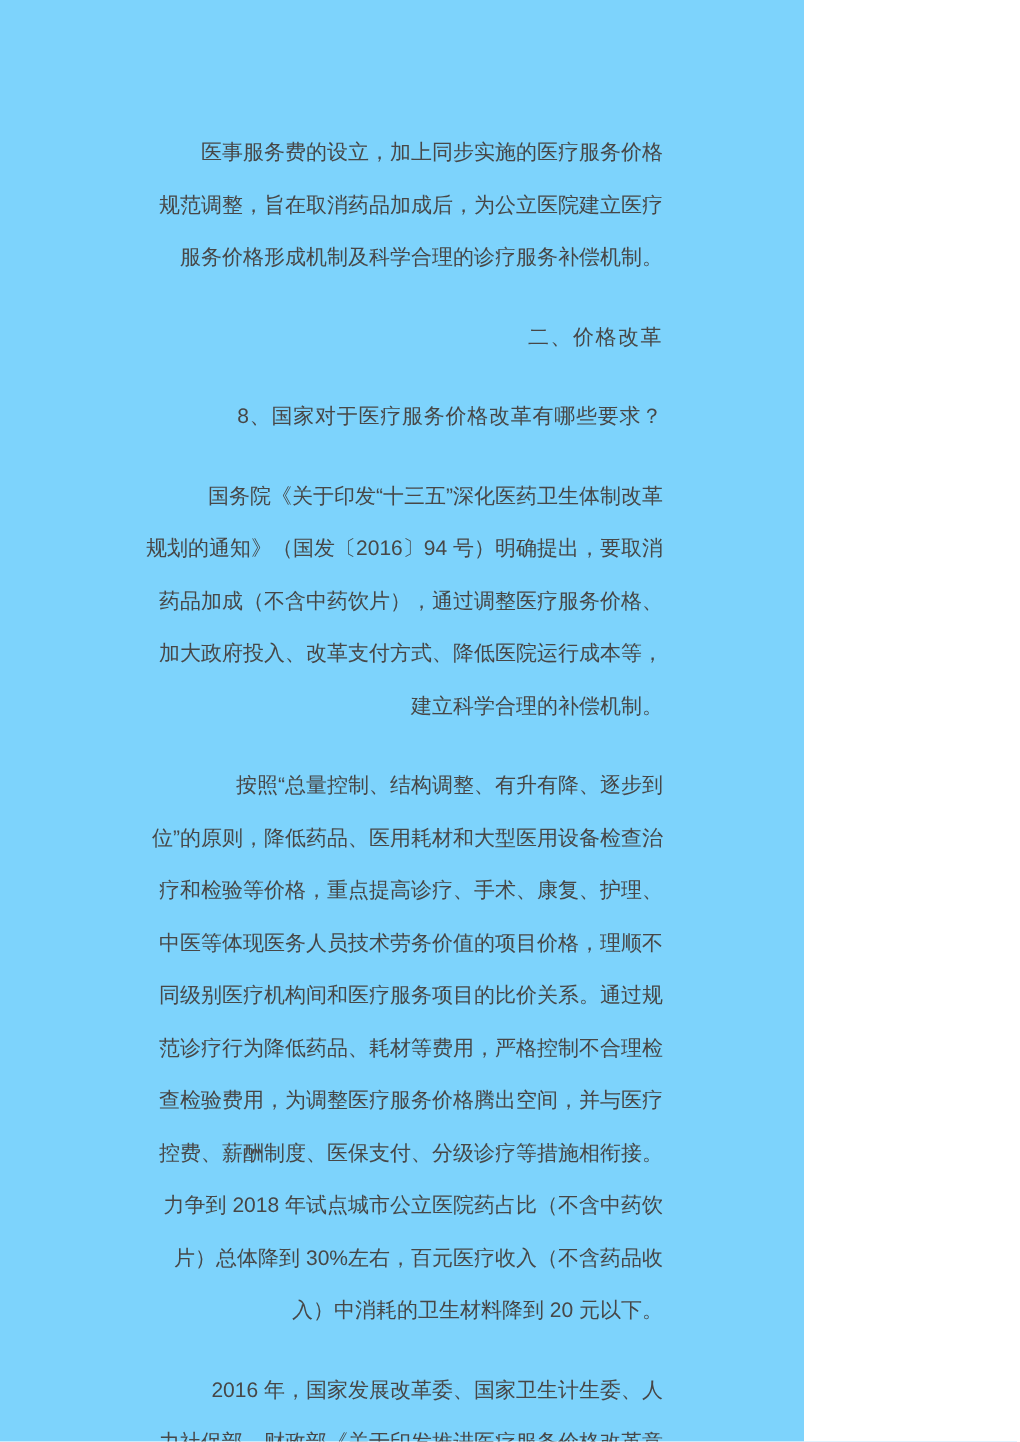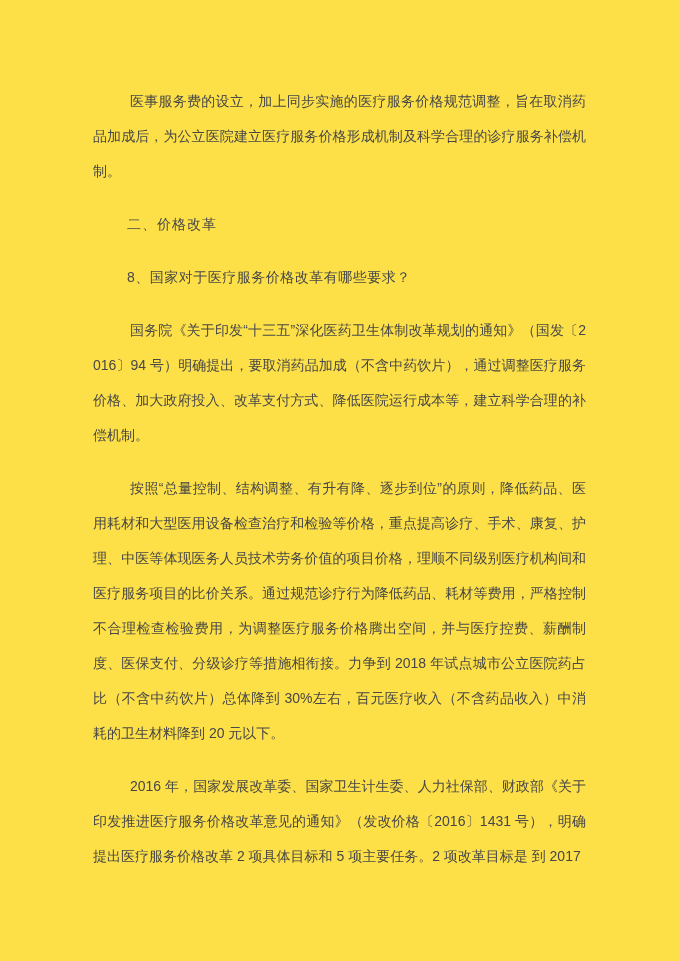--- a/index.html
+++ b/index.html
@@ -7,33 +7,34 @@
     padding: 0;
     background: #ffffff;
   }
   body {
     width: 680px;
     height: 961px;
     overflow: hidden;
     font-family: "Liberation Sans", sans-serif;
   }
   .page {
-    width: 680px;
+    width: 536px;
     height: 961px;
-    background: #fde047;
+    background: #7dd3fc;
     box-sizing: border-box;
     padding: 84px 94px 0 93px;
   }
   .doc-body p,
   .doc-body h3 {
     margin: 0 0 18px 0;
     font-size: 14px;
     line-height: 35px;
     color: #474747;
     font-weight: 400;
+    text-align: right;
   }
   .para {
     text-align: justify;
     text-justify: inter-character;
     text-indent: 37px;
     word-break: break-all;
   }
   .section-label {
     text-indent: 34px;
     letter-spacing: 1px;

